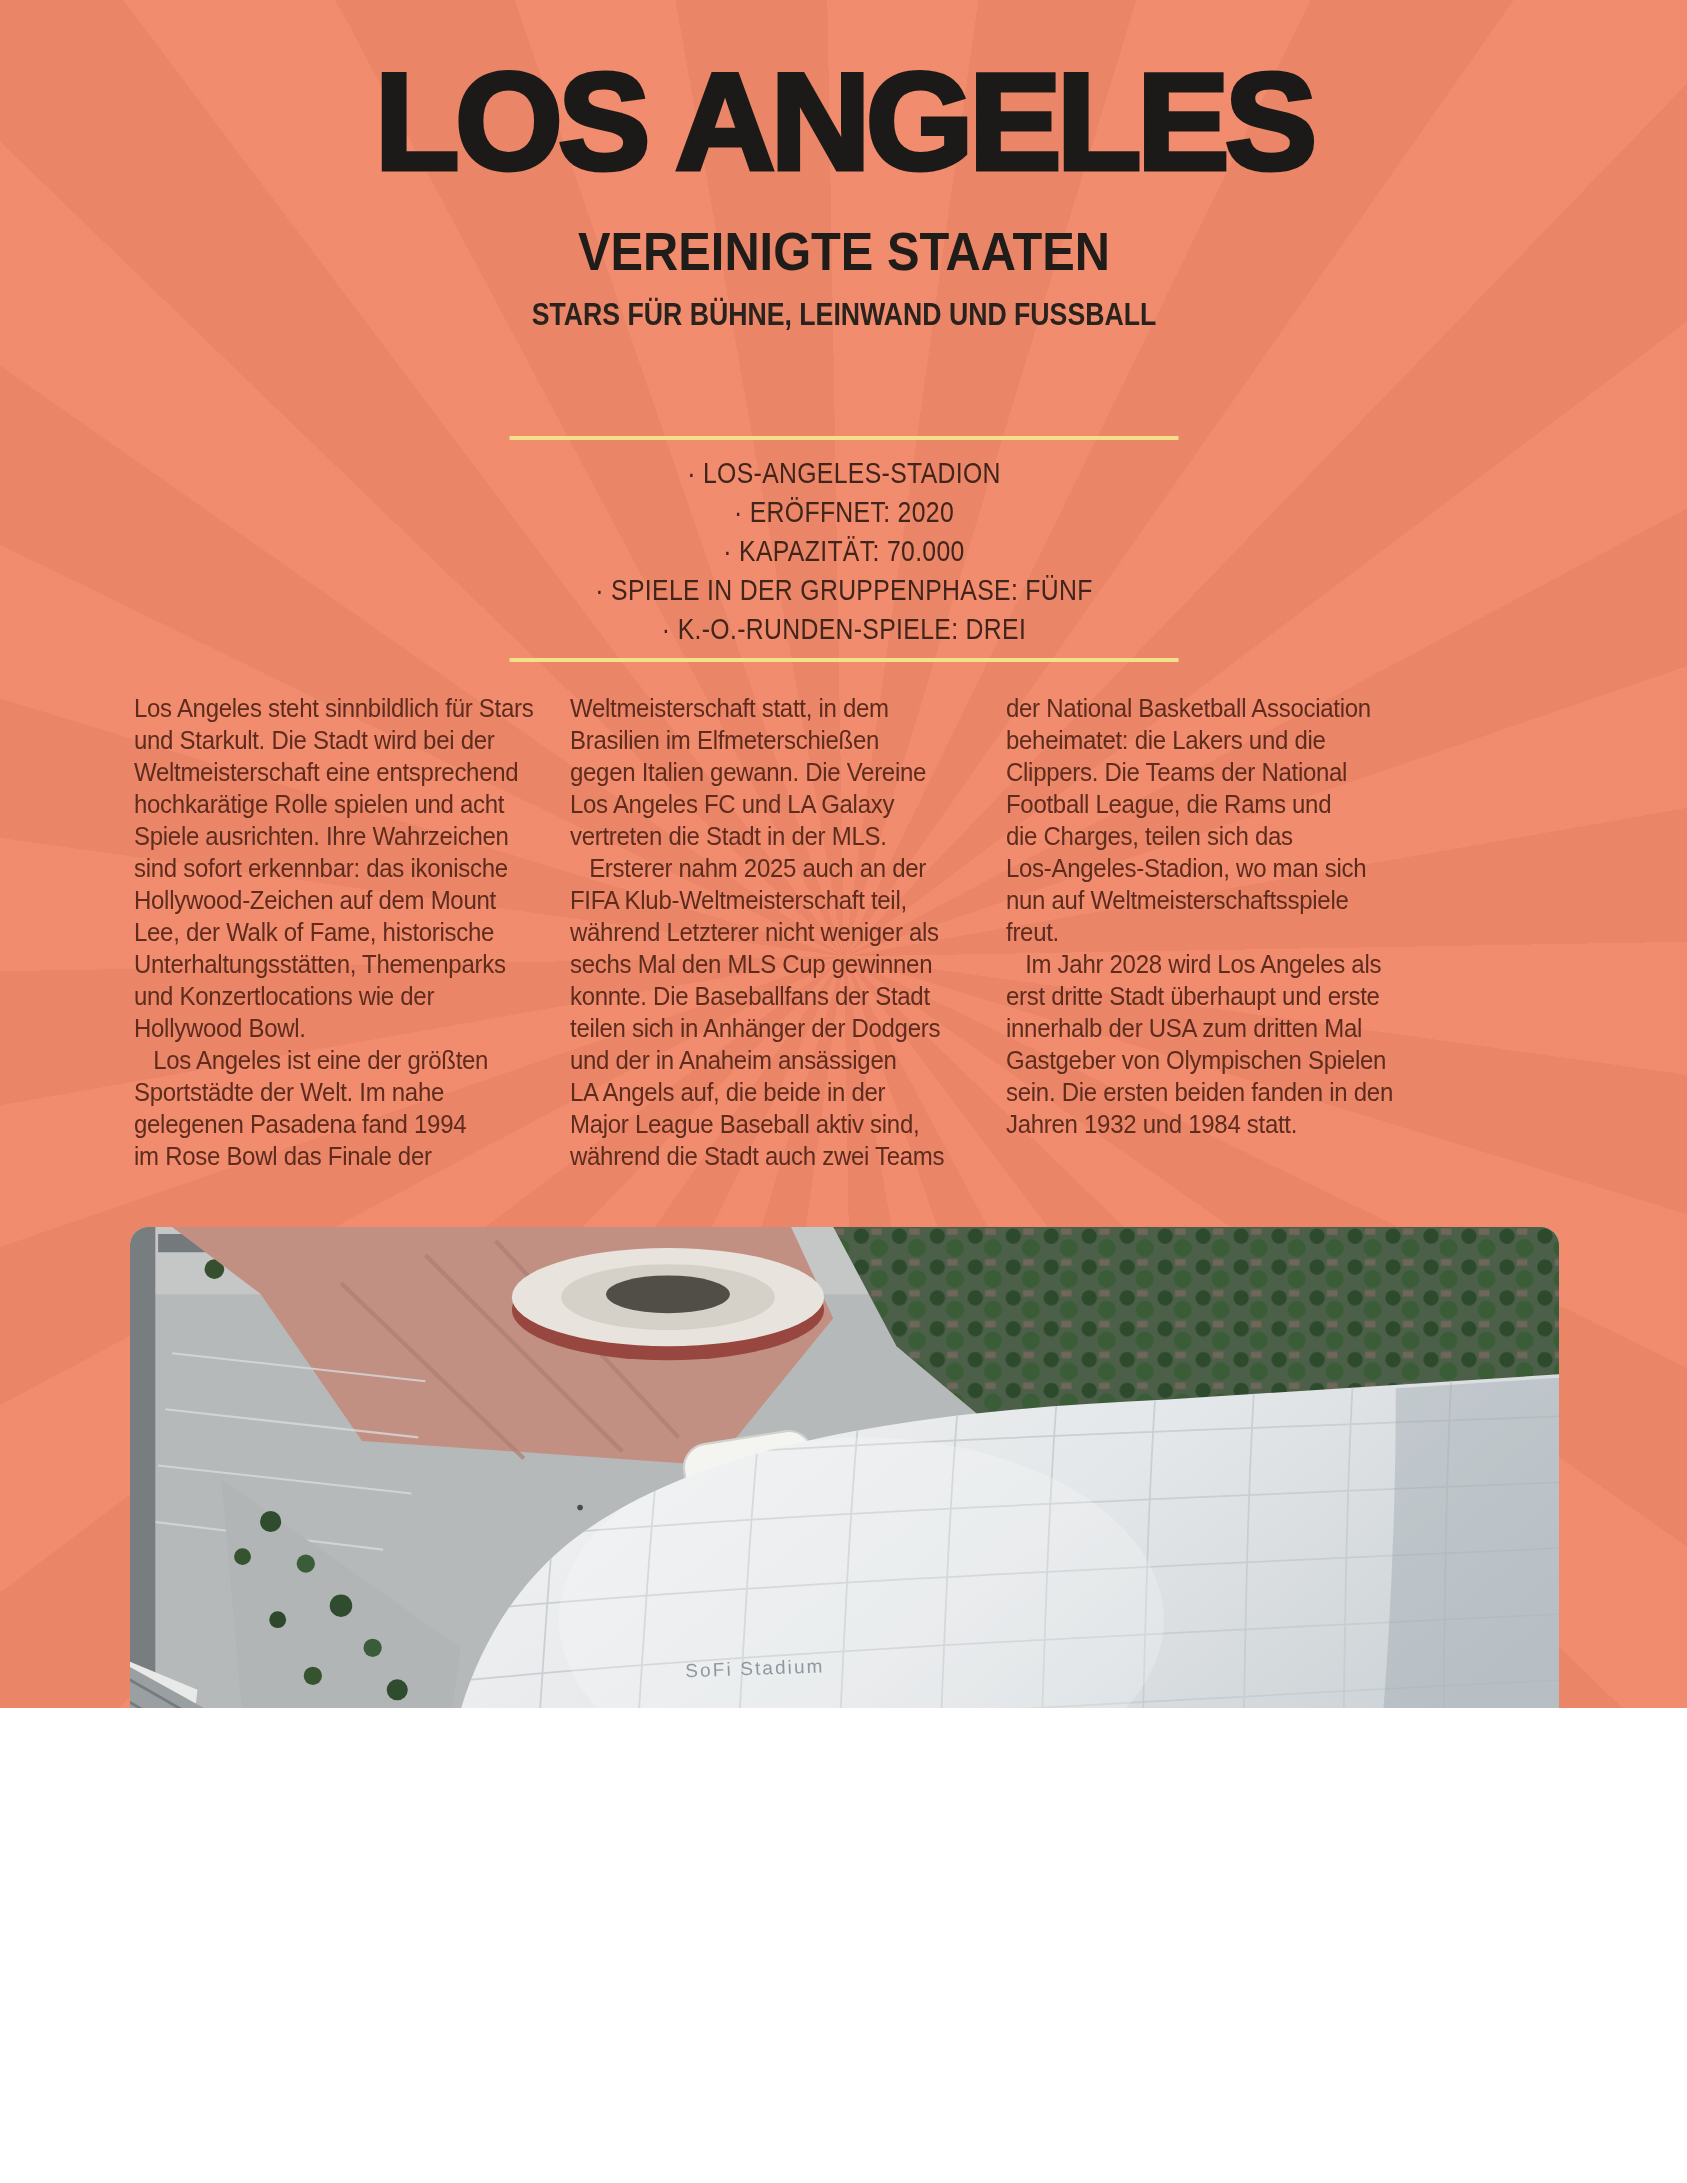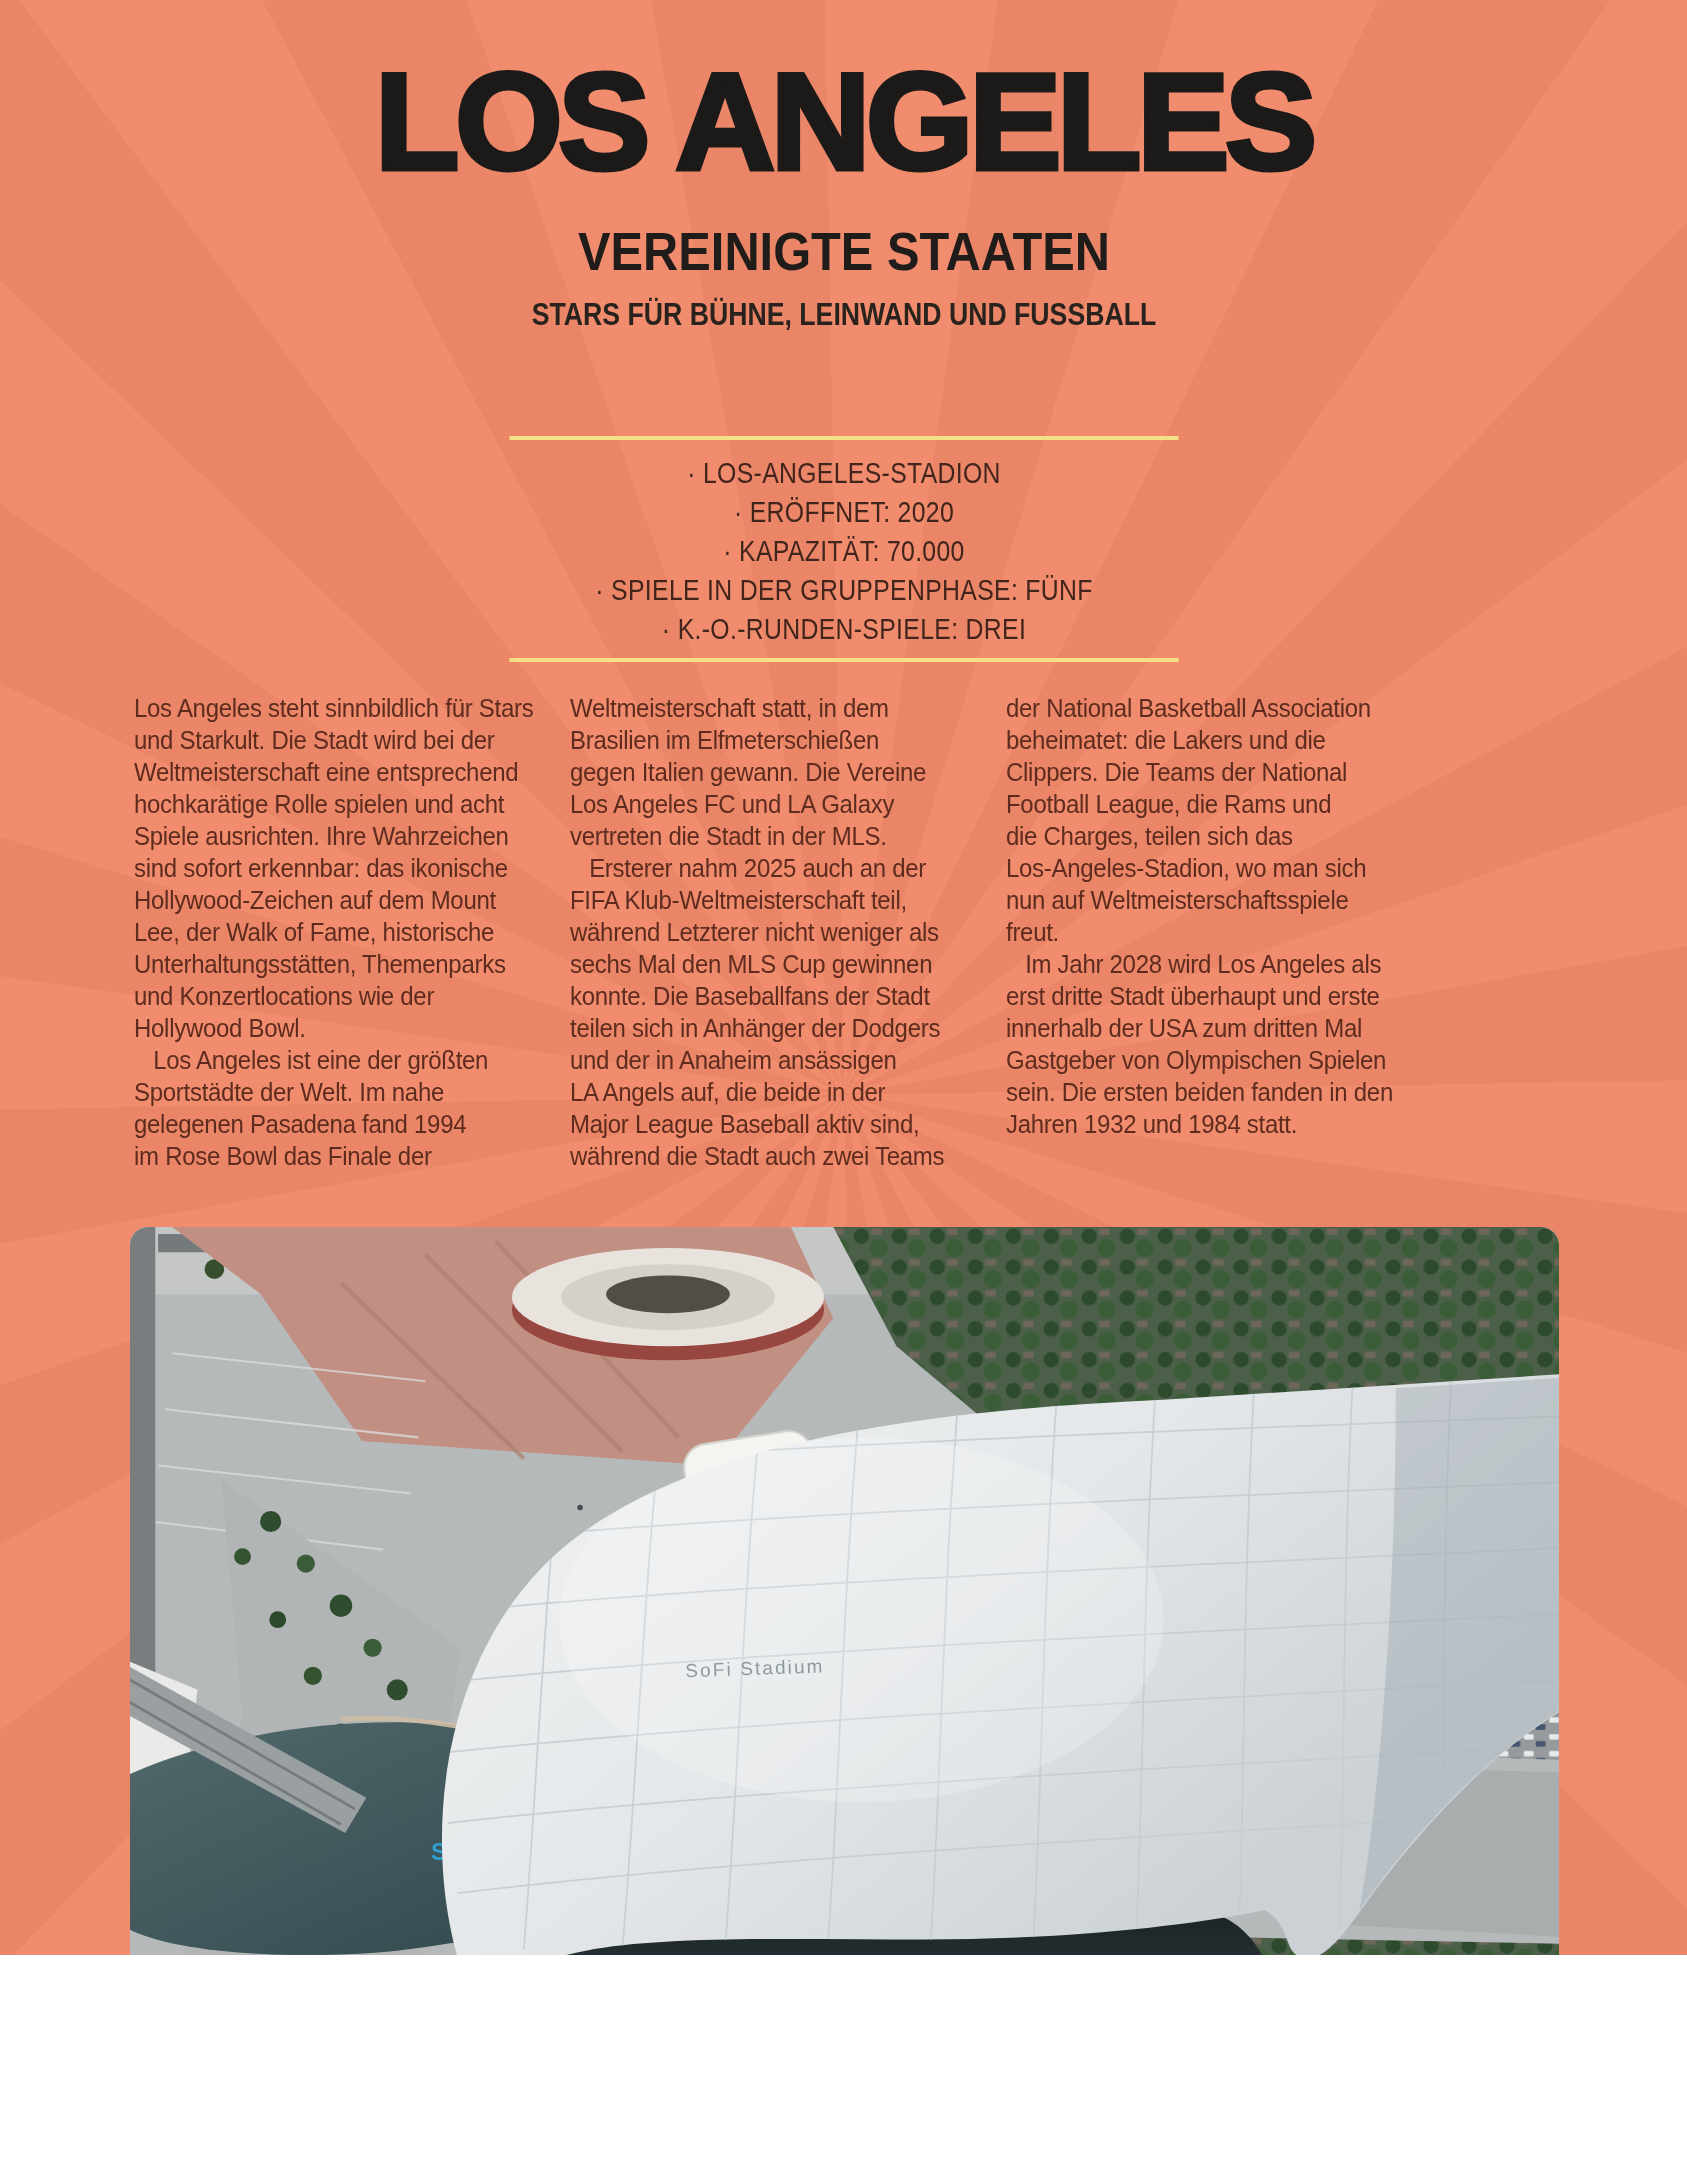--- a/index.html
+++ b/index.html
@@ -1,18 +1,18 @@
 <!DOCTYPE html>
 <html style="font-size:11.3px"><head>
 <meta charset="utf-8">
 <style>
   html,body{margin:0;padding:0;}
   .page{
     position:relative;
-    width:1688px;height:1955px;
+    width:1688px;height:1708px;
     background:
       repeating-conic-gradient(from -10deg at 50% 56%,
         rgba(0,0,0,0.028) 0deg 9deg,
         rgba(255,255,255,0.025) 9deg 18deg),
       #f1896a;
     overflow:hidden;
     font-family:"Liberation Sans", sans-serif;
   }
   
   .masthead{position:absolute;top:0;left:0;right:0;text-align:center;}

